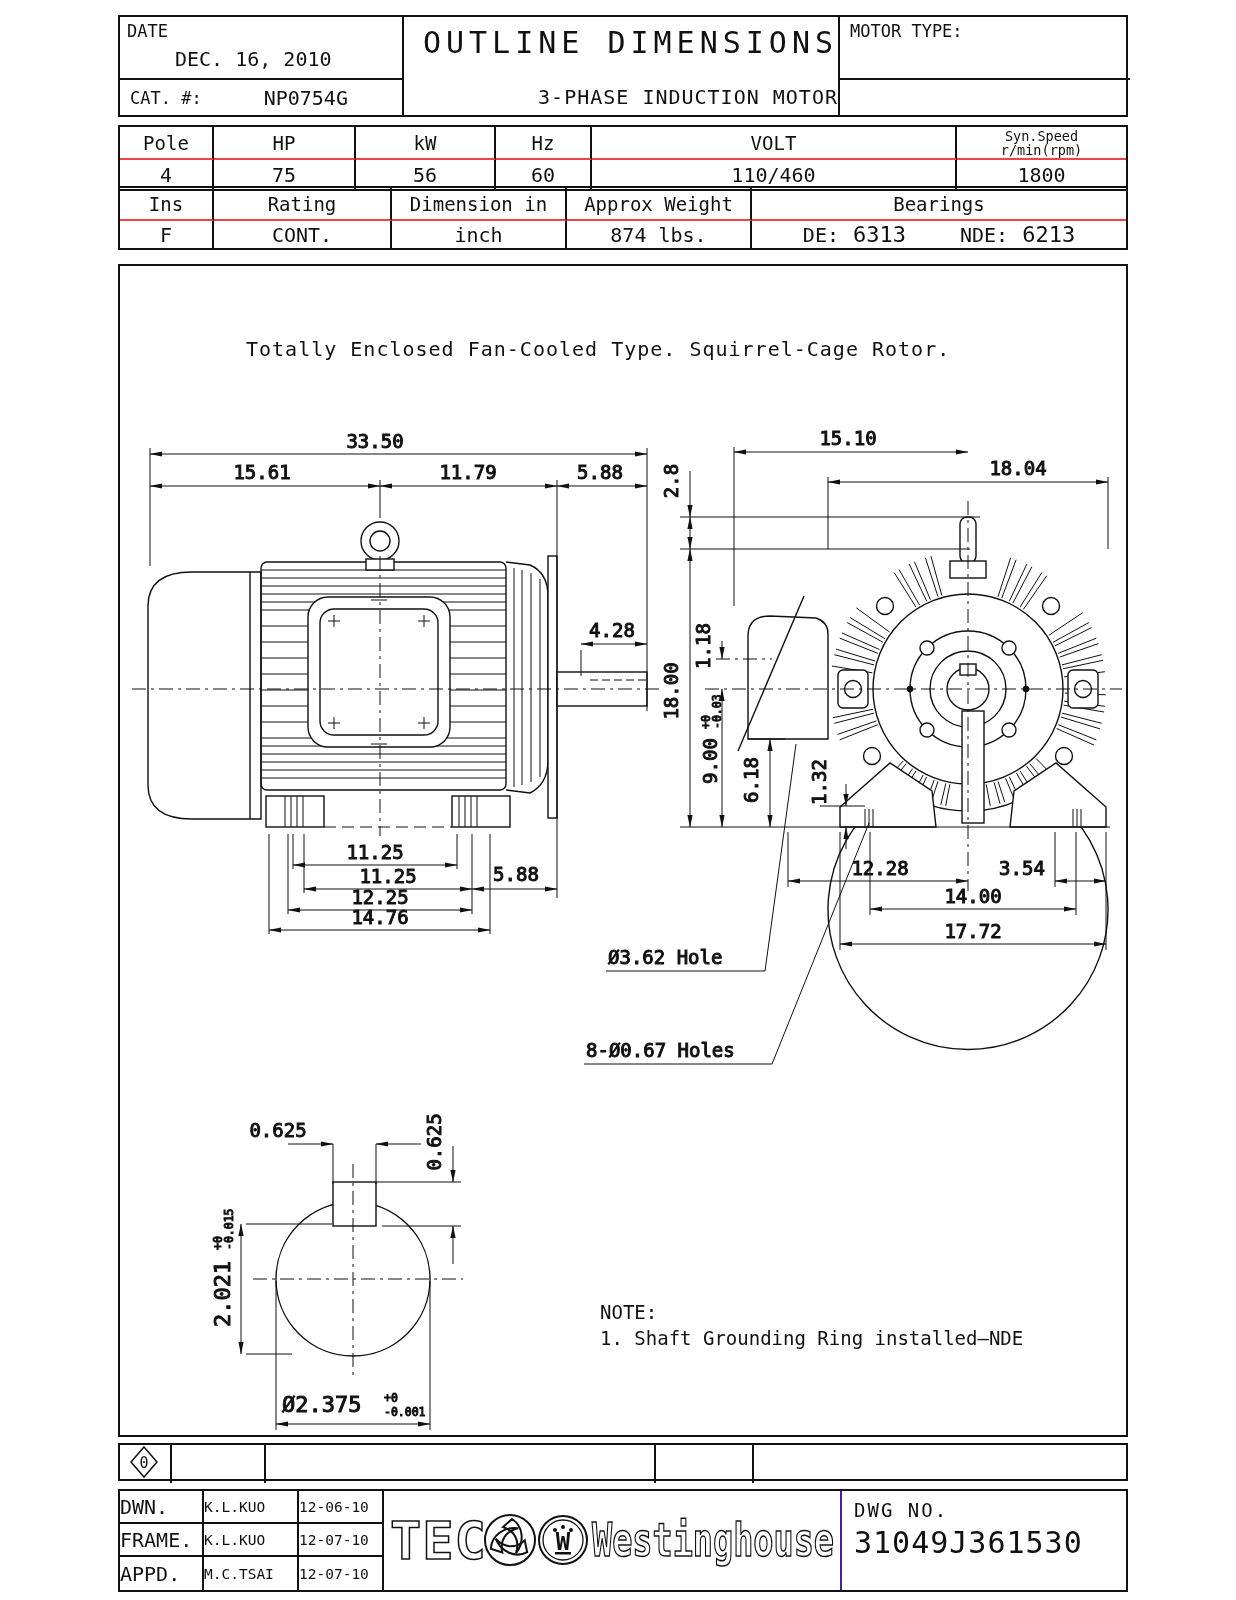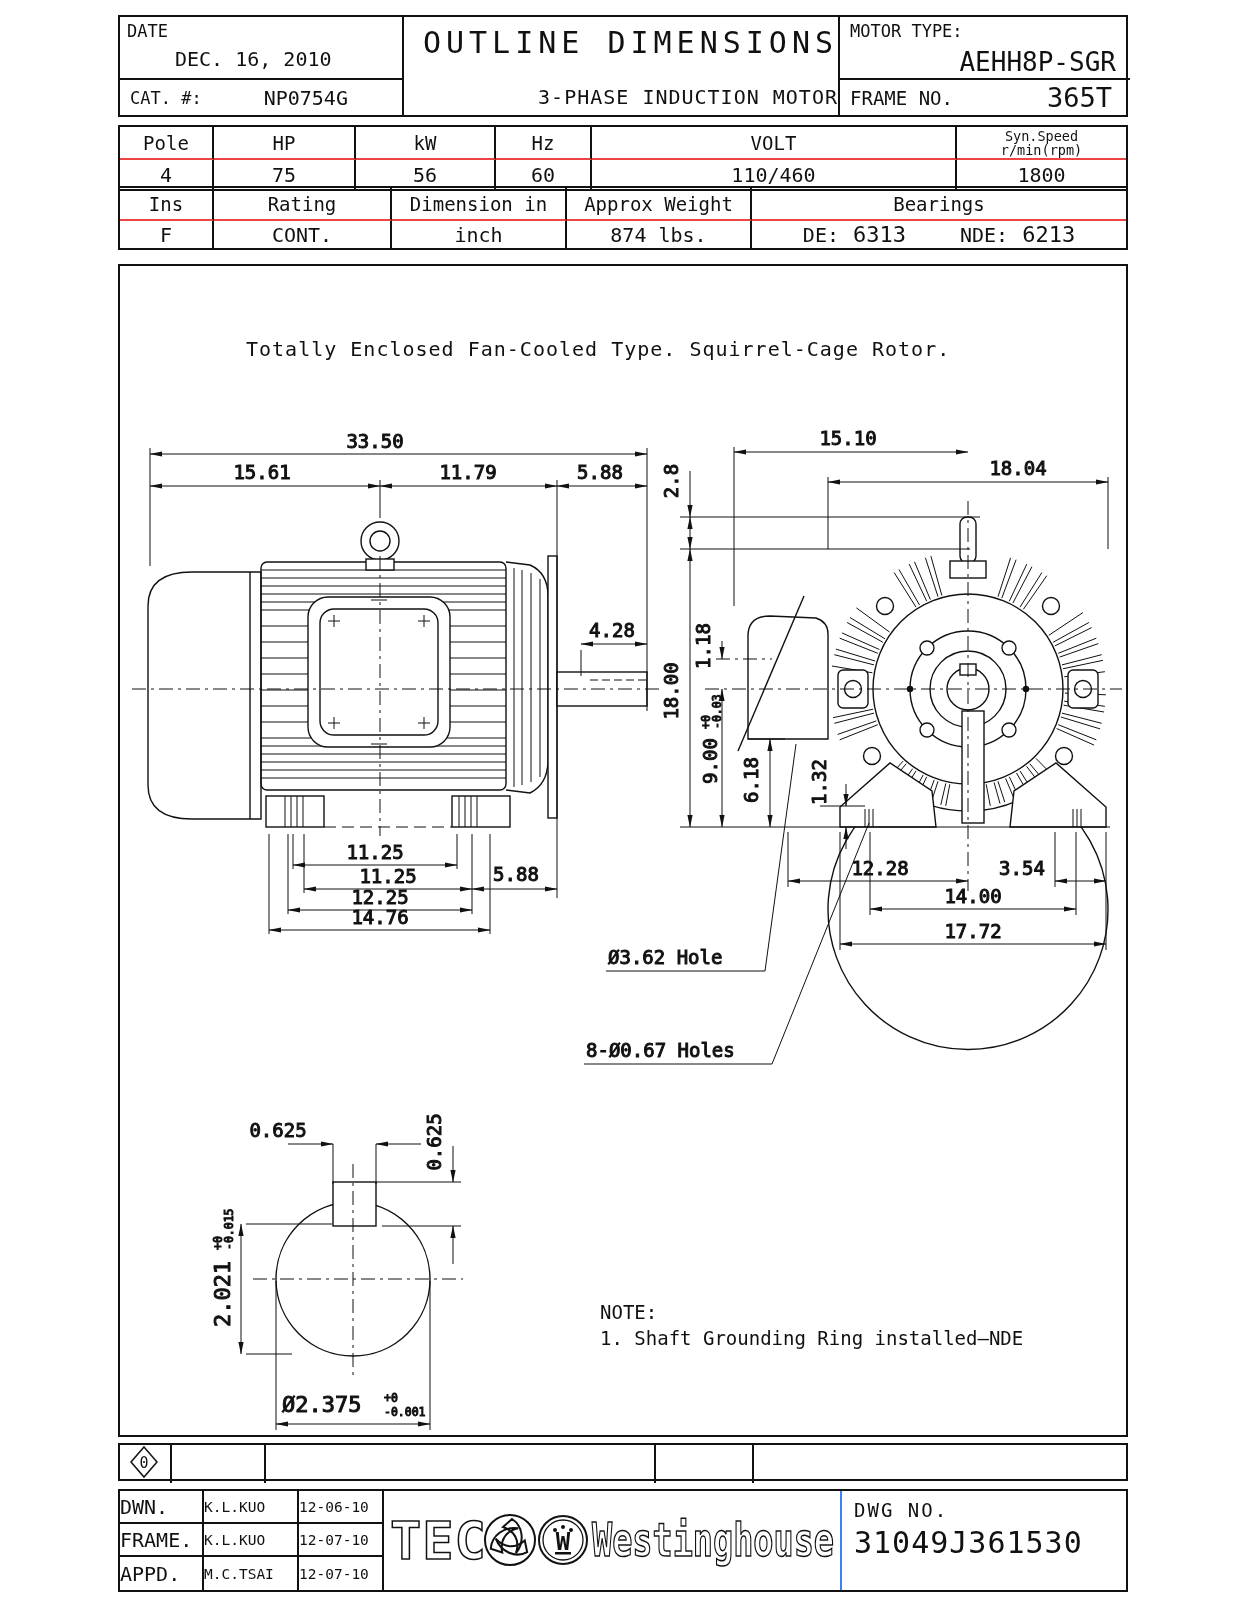--- a/index.html
+++ b/index.html
@@ -55,21 +55,21 @@
   .rc{box-sizing:border-box;border-right:2px solid #111}
   .rc.last{border-right:none}
   
   .tb{left:118px;top:1489px;width:1010px;height:103px;display:grid;
       grid-template-columns:84px 95px 85px 458px 1fr;grid-template-rows:1fr 1fr 1fr}
   .tc{box-sizing:border-box;border-right:2px solid #111;border-bottom:2px solid #111;
       display:flex;align-items:center;white-space:nowrap}
   .tc.role{font-size:20px}
   .tc.nm,.tc.dt3{font-size:14.5px}
   .tc.nb{border-bottom:none}
-  .logo-cell{grid-column:4;grid-row:1/4;border-right:2px solid #3b82f6;display:flex;align-items:center;justify-content:center}
+  .logo-cell{grid-column:4;grid-row:1/4;border-right:2px solid #4c1d95;display:flex;align-items:center;justify-content:center}
   .dwg-cell{grid-column:5;grid-row:1/4;border-right:none;display:flex;flex-direction:column;justify-content:flex-start;padding:8px 0 0 12px}
   .dwg-lab{font-size:19px;letter-spacing:2px}
   .dwg-no{font-size:30px;margin-top:4px;letter-spacing:1px}
   .outline-t{fill:#fff;stroke:#111;stroke-width:1.5;font-weight:bold;font-family:"DejaVu Sans Mono",monospace}
 </style>
 </head>
 <body>
 
 <div class="sheet">
 
@@ -84,25 +84,20 @@
         <span>NP0754G</span>
       </div>
     </div>
     <div class="hcell h-mid">
       <div class="h-title">OUTLINE DIMENSIONS</div>
       <div class="h-sub">3-PHASE INDUCTION MOTOR</div>
     </div>
     <div class="hcell h-right">
       <div class="h-mt">
         <div class="lab">MOTOR TYPE:</div>
-        <div class="h-mtval">AEHH8P-SGR</div>
-      </div>
-      <div class="h-frame">
-        <span class="lab">FRAME NO.</span>
-        <span class="h-frameval">365T</span>
       </div>
     </div>
   </div>
 
   <div class="abs box tblA">
     <div class="c hd">Pole</div>
     <div class="c hd">HP</div>
     <div class="c hd">kW</div>
     <div class="c hd">Hz</div>
     <div class="c hd">VOLT</div>

